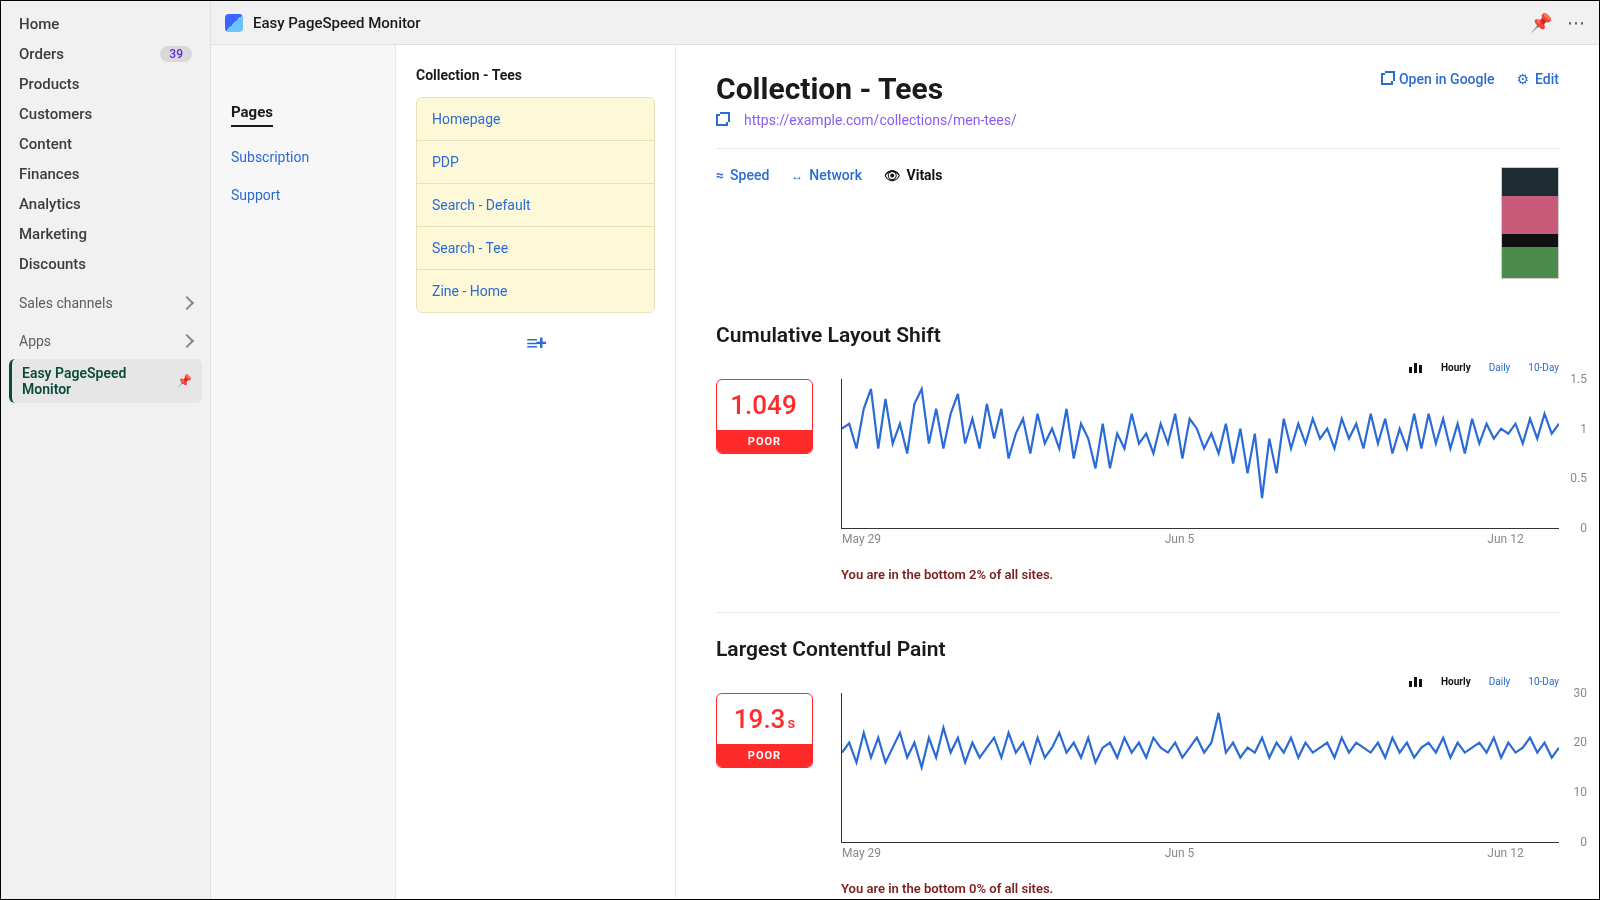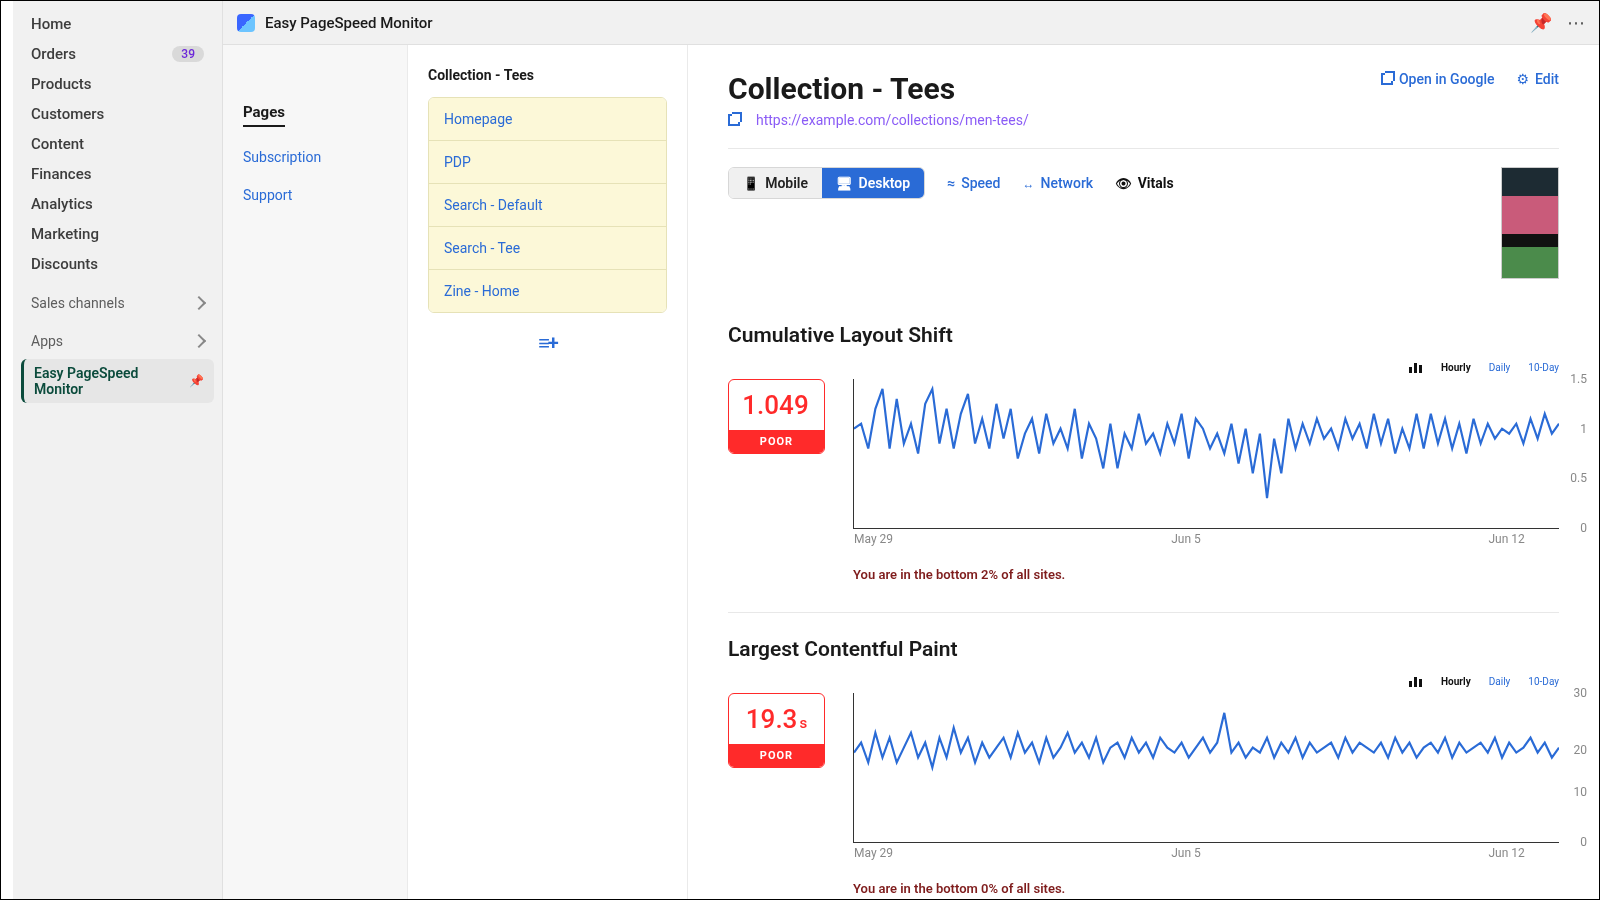--- a/index.html
+++ b/index.html
@@ -1,19 +1,19 @@
 <!DOCTYPE html>
 <html><head>
 <meta charset="utf-8">
 <style>
   * { box-sizing: border-box; margin: 0; padding: 0; }
   html, body { width: 1600px; height: 900px; font-family: -apple-system, BlinkMacSystemFont, "Segoe UI", Roboto, Helvetica, Arial, sans-serif; background:#fff; color:#1a1a1a; overflow:hidden; }
   body { border:1px solid #000; }
 
-  .app { display:flex; height:100%;padding-left:12px; }
+  .app { display:flex; height:100%; }
 
   
   .admin-nav { width:210px; background:#f1f1f1; border-right:1px solid #e0e0e0; padding-top:8px; display:flex; flex-direction:column; }
   .admin-nav .nav-item { display:flex; align-items:center; justify-content:space-between; padding:6px 18px; font-size:15px; font-weight:500; color:#3d3d3d; cursor:pointer; }
   .admin-nav .nav-item .badge { background:#d9d9d9; border-radius:11px; font-size:12px; padding:1px 9px; color:#6d28d9; }
   .admin-nav .section { padding:16px 18px 6px 18px; font-size:14px; color:#5d5d5d; display:flex; justify-content:space-between; align-items:center;text-align:right; }
   .chevron { width:10px; height:10px; border-right:2px solid #888; border-bottom:2px solid #888; transform:rotate(-45deg); }
   .app-pinned { margin:4px 8px; padding:6px 10px; background:#e6e6e6; border-radius:6px; font-size:14px; font-weight:600; color:#0b4b3c; display:flex; align-items:center; justify-content:space-between; border-left:3px solid #0b4b3c; }
   .pin-icon { font-size:12px; color:#555; }
 
@@ -193,30 +193,20 @@
           </div>
         </div>
         <div class="url-line">
           <span class="ext-icon"></span>
           <span>https://example.com/collections/men-tees/</span>
         </div>
         <hr class="soft">
 
         <div class="toolbar-row">
           <div class="tab-cluster">
-            <div class="seg">
-              <div class="seg-btn off">
-                <span class="phone-icon"></span>
-                <span>Mobile</span>
-              </div>
-              <div class="seg-btn on">
-                <span class="laptop-icon"></span>
-                <span>Desktop</span>
-              </div>
-            </div>
             <span class="tab-link">
               <span class="speed-icon"></span>
               <span>Speed</span>
             </span>
             <span class="tab-link">
               <span class="net-icon"></span>
               <span>Network</span>
             </span>
             <span class="tab-link active">
               <span class="eye-icon"></span>
@@ -280,21 +270,21 @@
               <div class="score-val"><span>19.3</span><span class="unit">s</span></div>
               <div class="score-label">POOR</div>
             </div>
             <div class="chart-col">
               <div class="plot" id="plot-1">
                   <svg viewBox="0 0 717 149" preserveAspectRatio="none">
                     <path d="M0,59.60000000000001 L7.242424242424243,49.66666666666667 L14.484848484848486,69.53333333333333 L21.727272727272727,39.733333333333334 L28.969696969696972,64.56666666666666 L36.21212121212121,44.7 L43.45454545454545,69.53333333333333 L50.696969696969695,54.63333333333334 L57.939393939393945,39.733333333333334 L65.18181818181819,64.56666666666666 L72.42424242424242,49.66666666666667 L79.66666666666666,74.5 L86.9090909090909,44.7 L94.15151515151516,64.56666666666666 L101.39393939393939,34.766666666666666 L108.63636363636364,59.60000000000001 L115.87878787878789,44.7 L123.12121212121212,69.53333333333333 L130.36363636363637,49.66666666666667 L137.6060606060606,64.56666666666666 L144.84848484848484,54.63333333333334 L152.0909090909091,44.7 L159.33333333333331,64.56666666666666 L166.57575757575756,39.733333333333334 L173.8181818181818,59.60000000000001 L181.06060606060606,49.66666666666667 L188.3030303030303,69.53333333333333 L195.54545454545453,44.7 L202.78787878787878,64.56666666666666 L210.03030303030303,54.63333333333334 L217.27272727272728,39.733333333333334 L224.51515151515153,59.60000000000001 L231.75757575757578,49.66666666666667 L239,64.56666666666666 L246.24242424242425,44.7 L253.4848484848485,69.53333333333333 L260.72727272727275,54.63333333333334 L267.969696969697,49.66666666666667 L275.2121212121212,64.56666666666666 L282.45454545454544,44.7 L289.6969696969697,59.60000000000001 L296.93939393939394,49.66666666666667 L304.1818181818182,64.56666666666666 L311.42424242424244,44.7 L318.66666666666663,54.63333333333334 L325.9090909090909,59.60000000000001 L333.1515151515151,49.66666666666667 L340.3939393939394,64.56666666666666 L347.6363636363636,54.63333333333334 L354.8787878787879,44.7 L362.1212121212121,59.60000000000001 L369.3636363636364,49.66666666666667 L376.6060606060606,19.866666666666674 L383.8484848484849,59.60000000000001 L391.09090909090907,49.66666666666667 L398.33333333333337,64.56666666666666 L405.57575757575756,54.63333333333334 L412.81818181818187,59.60000000000001 L420.06060606060606,44.7 L427.30303030303025,64.56666666666666 L434.54545454545456,49.66666666666667 L441.78787878787875,59.60000000000001 L449.03030303030306,44.7 L456.27272727272725,64.56666666666666 L463.51515151515156,49.66666666666667 L470.75757575757575,59.60000000000001 L478,54.63333333333334 L485.24242424242425,49.66666666666667 L492.4848484848485,64.56666666666666 L499.72727272727275,44.7 L506.969696969697,59.60000000000001 L514.2121212121211,49.66666666666667 L521.4545454545455,54.63333333333334 L528.6969696969696,59.60000000000001 L535.939393939394,49.66666666666667 L543.1818181818181,64.56666666666666 L550.4242424242424,44.7 L557.6666666666666,59.60000000000001 L564.9090909090909,49.66666666666667 L572.1515151515151,64.56666666666666 L579.3939393939394,54.63333333333334 L586.6363636363636,49.66666666666667 L593.8787878787879,59.60000000000001 L601.1212121212121,44.7 L608.3636363636364,64.56666666666666 L615.6060606060606,49.66666666666667 L622.8484848484849,59.60000000000001 L630.0909090909091,54.63333333333334 L637.3333333333333,49.66666666666667 L644.5757575757576,59.60000000000001 L651.8181818181818,44.7 L659.0606060606061,64.56666666666666 L666.3030303030303,49.66666666666667 L673.5454545454546,59.60000000000001 L680.7878787878788,54.63333333333334 L688.030303030303,44.7 L695.2727272727273,59.60000000000001 L702.5151515151515,49.66666666666667 L709.7575757575758,64.56666666666666 L717,54.63333333333334" fill="none" stroke="#2a6bd6" stroke-width="2.2"></path>
                   </svg>
                   <span class="ytick" style="top: 149px;">0</span>
                   <span class="ytick" style="top: 99.3333px;">10</span>
-                  <span class="ytick" style="top: 57px;">20</span>
+                  <span class="ytick" style="top: 49px;">20</span>
                   <span class="ytick" style="top: 0px;">30</span>
                   <span class="xtick" style="left: 0%;">May 29</span>
                   <span class="xtick" style="left: 45%;">Jun 5</span>
                   <span class="xtick" style="left: 90%;">Jun 12</span>
                 </div>
               <div class="caption">You are in the bottom 0% of all sites.</div>
             </div>
           </div>
         </div>
 

